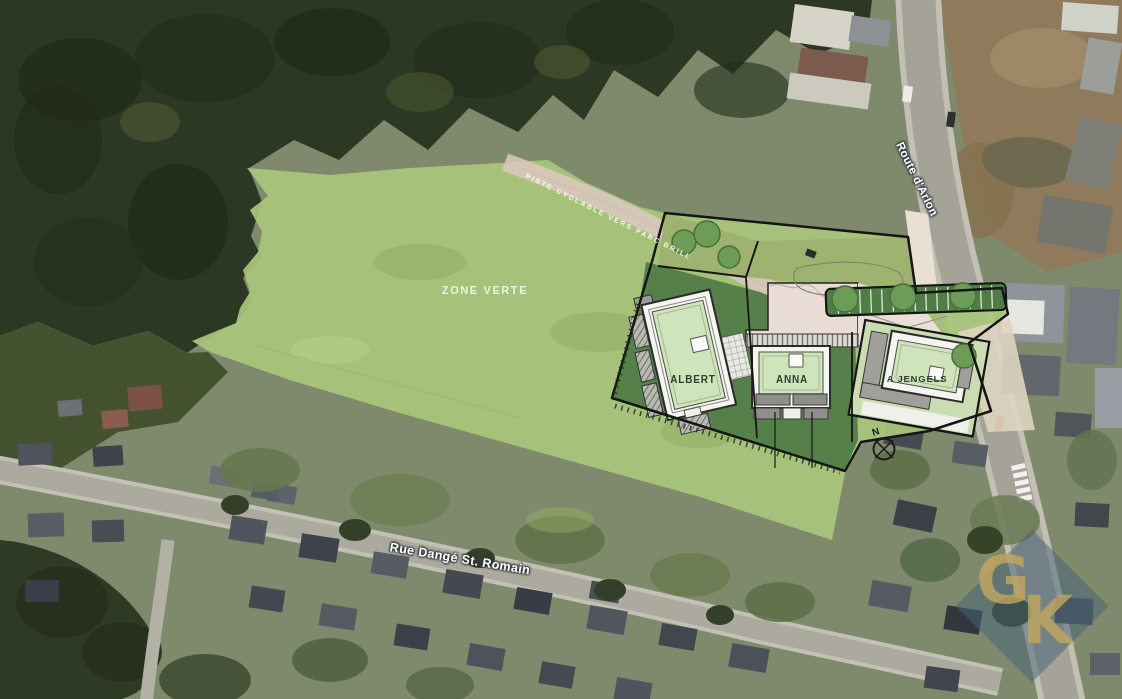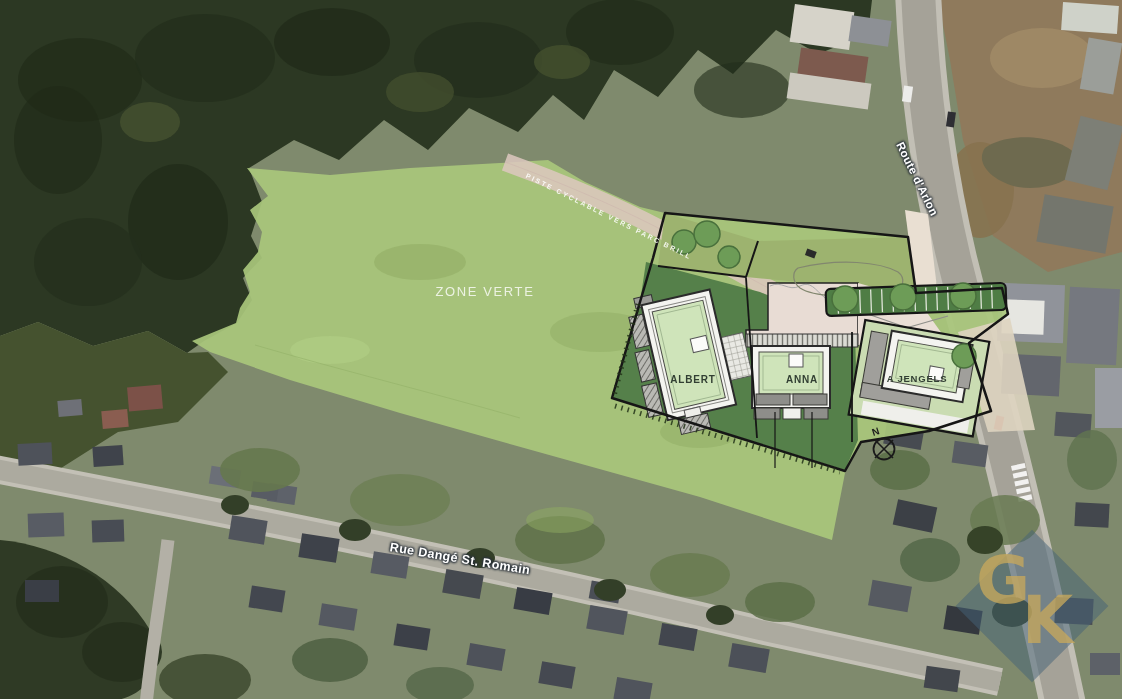--- a/index.html
+++ b/index.html
@@ -1,20 +1,20 @@
 <!DOCTYPE html>
 <html><head>
 <meta charset="utf-8">
 <style>
   html,body{margin:0;padding:0;background:#222;}
   .stage{position:relative;width:1122px;height:699px;overflow:hidden;
          font-family:"Liberation Sans",sans-serif;background:#7f8a6d;}
   .stage svg.layer{position:absolute;left:0;top:0;}
   .lbl{position:absolute;white-space:nowrap;}
-  .lbl-plan-zone{font-weight:normal;font-size:13px;letter-spacing:1.6px;
+  .lbl-plan-zone{font-weight:bold;font-size:11px;letter-spacing:1.6px;
       color:rgba(248,250,244,.85);}
   .lbl-plan-path{font-weight:bold;font-size:6.8px;letter-spacing:2.1px;
       color:rgba(252,252,248,.92);transform:rotate(26.5deg);transform-origin:0 0;}
   .lbl-building{font-weight:bold;font-size:10px;letter-spacing:.8px;color:#323f33;
       text-align:center;}
   .lbl-street{font-weight:bold;font-size:12.5px;letter-spacing:.4px;color:#fff;
       text-shadow:-1px -1px 2px rgba(44,52,60,.9),1px -1px 2px rgba(44,52,60,.9),
                   -1px 1px 2px rgba(44,52,60,.9),1px 1px 2px rgba(44,52,60,.9);}
   .lbl-north{font-weight:bold;font-size:10px;color:#1c1c1c;transform:rotate(-18deg);}
   .wm-diamond{position:absolute;left:978px;top:552px;width:108px;height:108px;
@@ -282,21 +282,21 @@
     </g>
   </g>
 </svg>
 
 <div class="lbl lbl-plan-zone" style="left:430px;top:284px;width:110px;text-align:center;">ZONE VERTE</div>
 
 <div class="lbl lbl-plan-path" style="left:528px;top:172px;">PISTE CYCLABLE VERS PARC BRILL</div>
 
 <div class="lbl lbl-building" style="left:660px;top:374px;width:66px;">ALBERT</div>
 
-<div class="lbl lbl-building" style="left:759px;top:374px;width:66px;padding-left:10px;">ANNA</div>
+<div class="lbl lbl-building" style="left:759px;top:374px;width:66px;">ANNA</div>
 
 <div class="lbl lbl-building" style="left:878px;top:373px;width:78px;font-size:9.5px;">A JENGELS</div>
 
 <div class="lbl lbl-street" style="left:390px;top:540px;transform:rotate(9.5deg);transform-origin:0 50%;">Rue Dangé St. Romain</div>
 
 <div class="lbl lbl-street" style="left:905px;top:140px;font-size:11.5px;transform:rotate(64deg);transform-origin:0 0;">Route d'Arlon</div>
 
 <div class="lbl lbl-north" style="left:872px;top:426px;">N</div>
 
 <div class="wm-diamond"></div>

